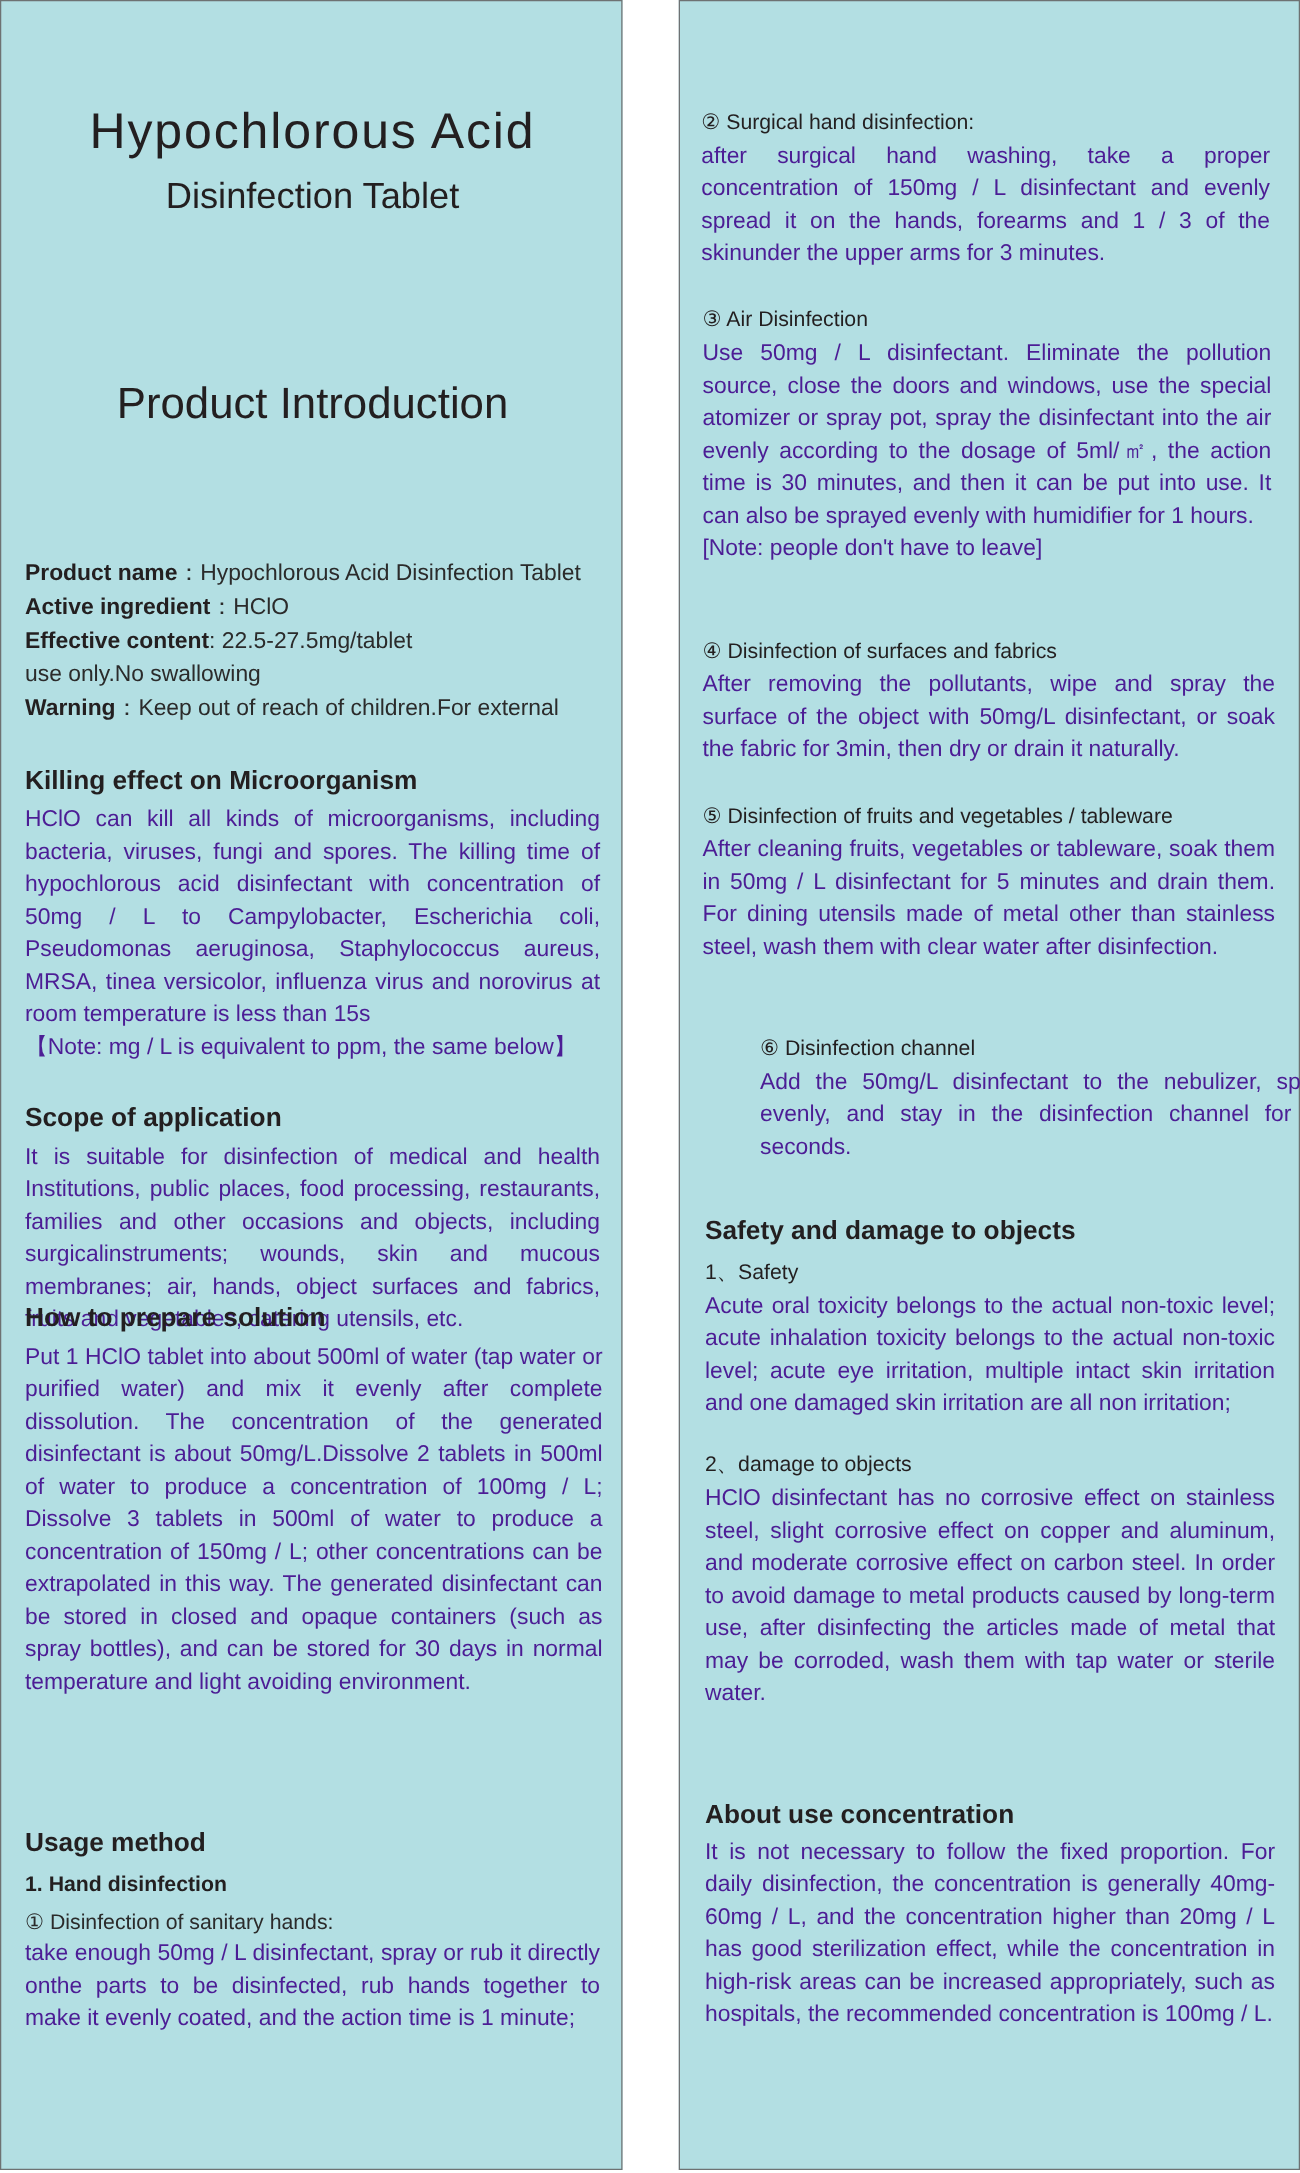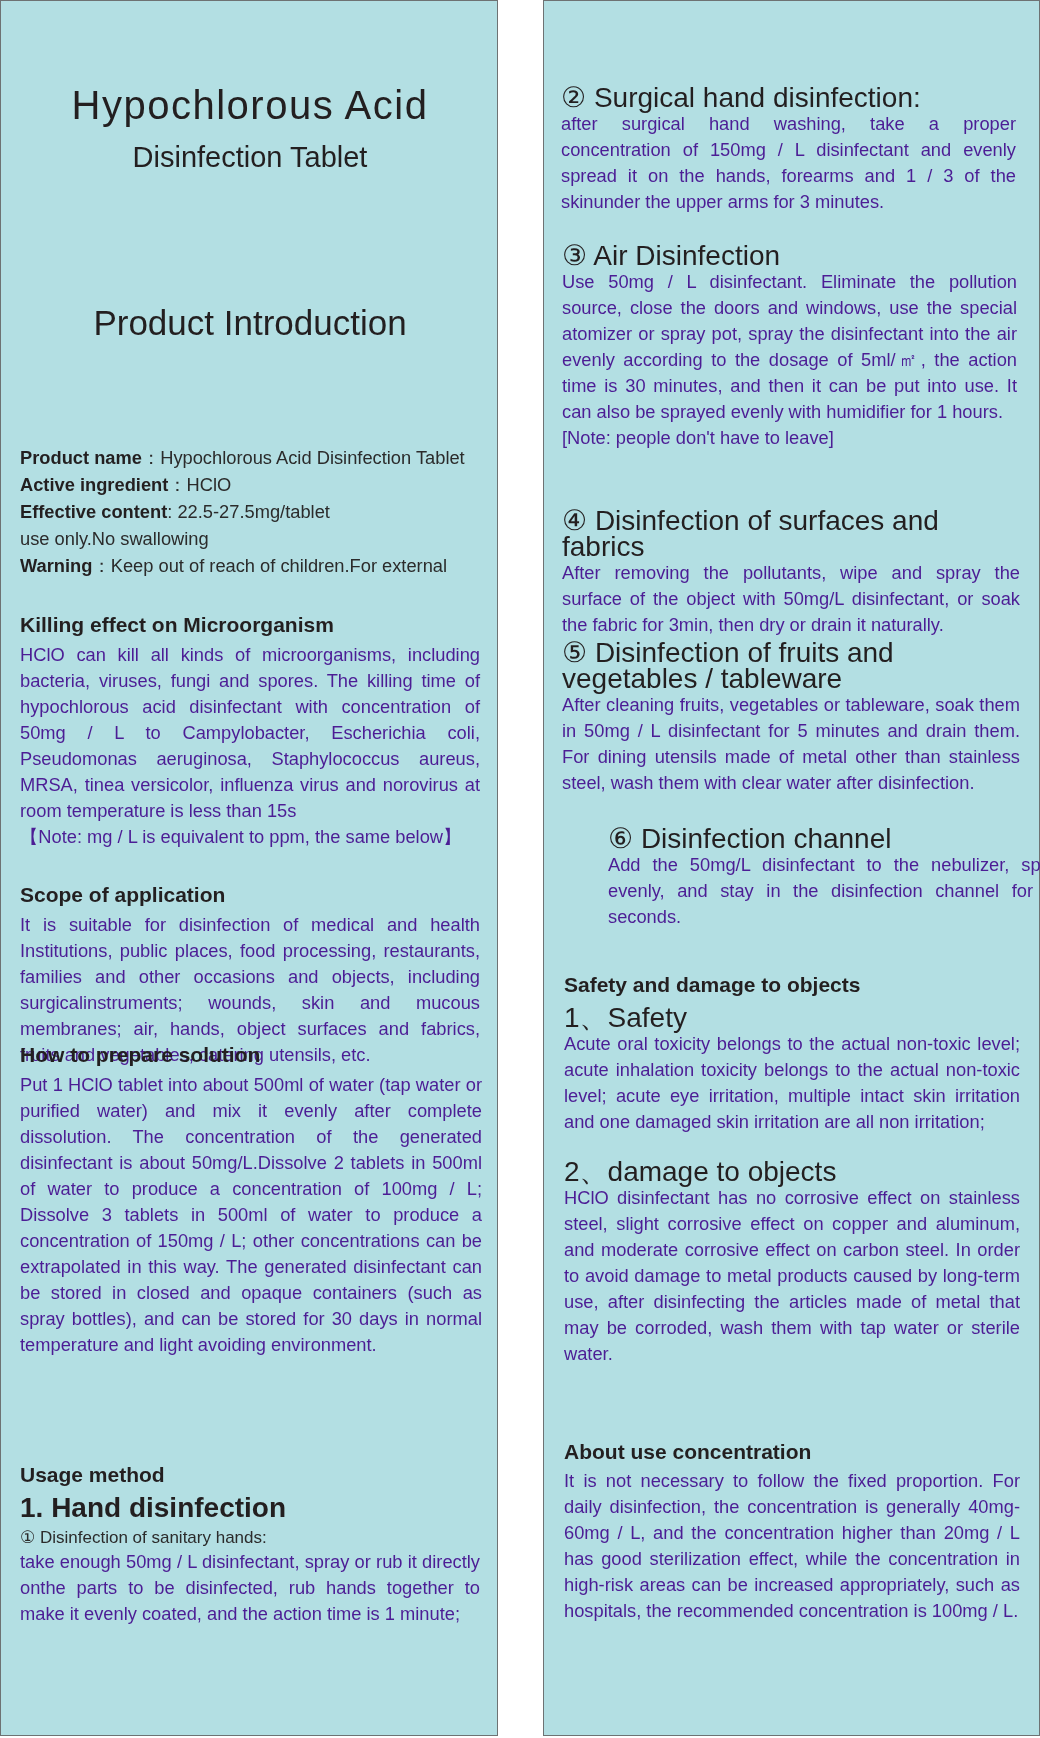--- a/index.html
+++ b/index.html
@@ -8,21 +8,21 @@
   .panel { position:absolute; top:0; height:1736px; background:#b3dfe3;
            border:1px solid #6e7273; box-sizing:border-box; }
   #left { left:0; width:498px; }
   #right { left:543px; width:497px; }
   .abs { position:absolute; }
   .title1 { font-size:40px; letter-spacing:1.5px; width:498px; text-align:center; left:0; top:82px; color:#231f20; }
   .title2 { font-size:29px; width:498px; text-align:center; left:0; top:140px; color:#231f20; }
   .title3 { font-size:35px; width:498px; text-align:center; left:0; top:258px; color:#231f20;margin-top:44px; }
   .txt { font-size:18.3px; line-height:26px; text-align:justify; color:#4c1d95; }
   .h { font-weight:bold; font-size:21px; line-height:28px; color:#231f20; }
-  .sub { font-size:28px; line-height:26px; color:#231f20; }
+  .sub { font-size:17px; line-height:26px; color:#231f20; }
   .small { font-size:17px; line-height:22px; color:#2b2b2b; }
   .info b { font-weight:bold; color:#231f20; }
   .info div { font-size:18.3px; line-height:27px; color:#2b2b2b; }
 </style>
 </head>
 <body>
 
 <div id="left" class="panel">
   <div class="abs title1">Hypochlorous Acid</div>
   <div class="abs title2">Disinfection Tablet</div>

